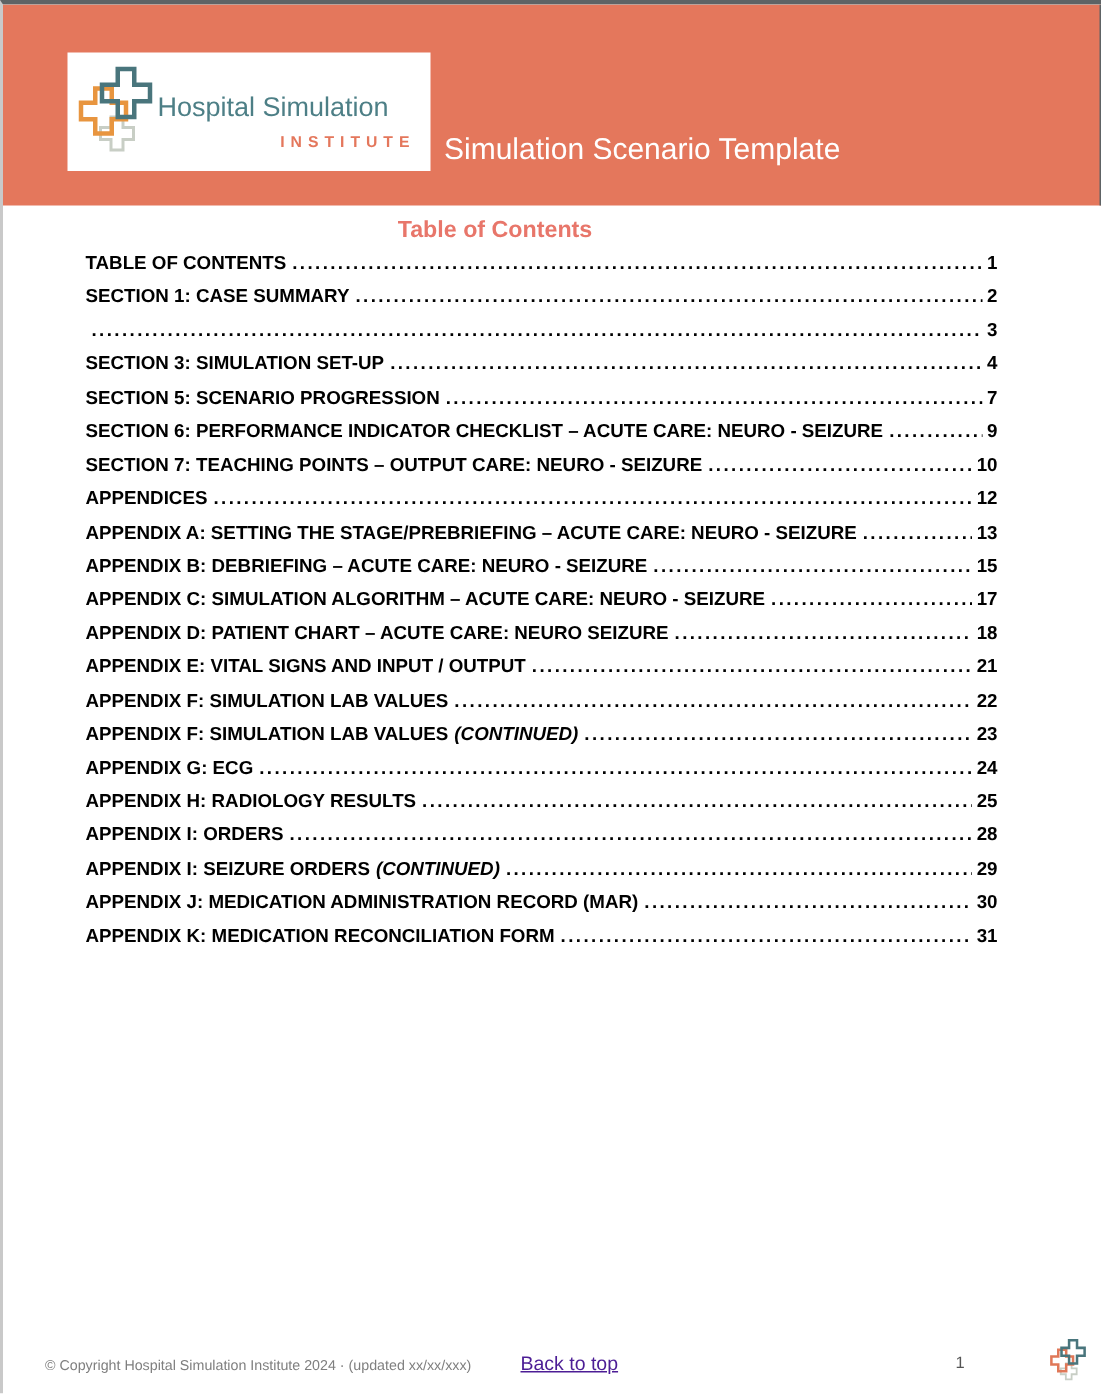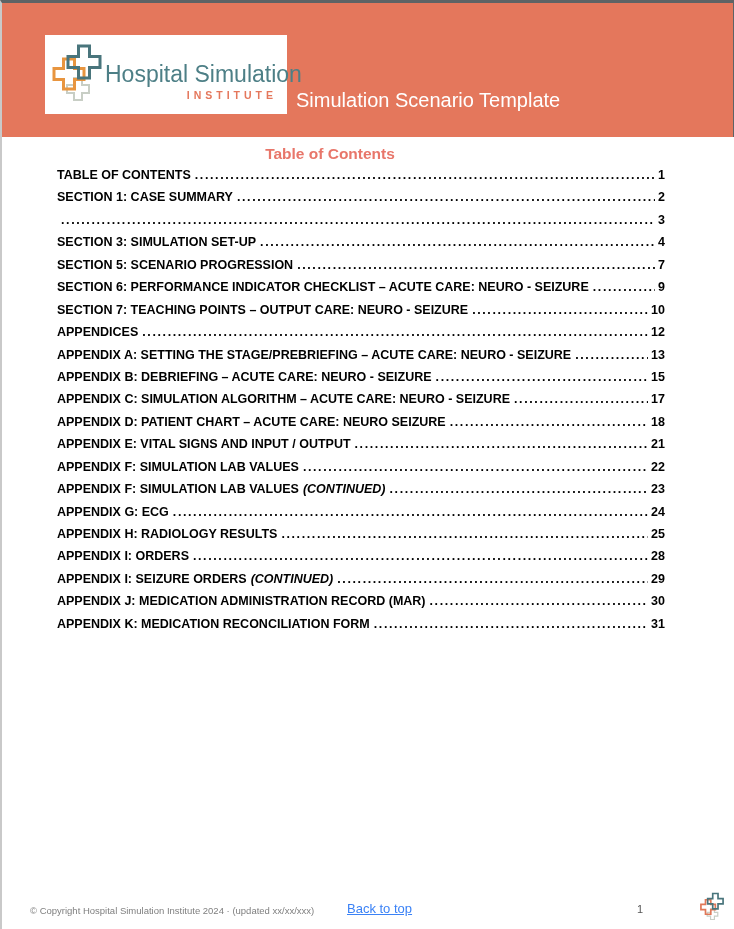--- a/index.html
+++ b/index.html
@@ -25,21 +25,21 @@
   .logo-box{
     position:absolute;top:32px;left:43px;
     width:242px;height:79px;
     background:#ffffff;
     display:flex;align-items:center;
   }
   .logo-cross{position:absolute;left:5px;top:6px;}
   .logo-text{position:absolute;left:60px;top:0;right:6px;height:100%;}
   .logo-name{
     position:absolute;left:0;right:0;top:26px;
-    color:#4D7F86;font-size:23px;font-weight:400;
+    color:#4D7F86;font-size:18px;font-weight:400;
     letter-spacing:0px;white-space:nowrap;
   }
   .logo-sub{
     position:absolute;right:4px;top:54px;
     color:#E4775C;font-size:10.5px;font-weight:700;
     letter-spacing:4px;
   }
   .doc-title{
     position:absolute;left:294px;top:86px;
     color:#ffffff;font-size:20px;font-weight:400;
@@ -70,21 +70,21 @@
     letter-spacing:1.6px;
   }
   .toc-page{flex:0 0 auto;text-align:right;}
   
   .footer-copyright{
     position:absolute;left:28px;top:902px;
     color:#7F7F7F;font-size:9.5px;
   }
   .back-to-top{
     position:absolute;left:345px;top:898px;
-    color:#3b82f6;font-size:13px;
+    color:#4c1d95;font-size:13px;
     text-decoration:underline;cursor:pointer;
   }
   .footer-pagenum{
     position:absolute;left:628px;top:900px;width:20px;
     text-align:center;color:#555555;font-size:11px;
   }
   .footer-logo{position:absolute;left:697px;top:888px;}
 </style>
 </head>
 <body>

